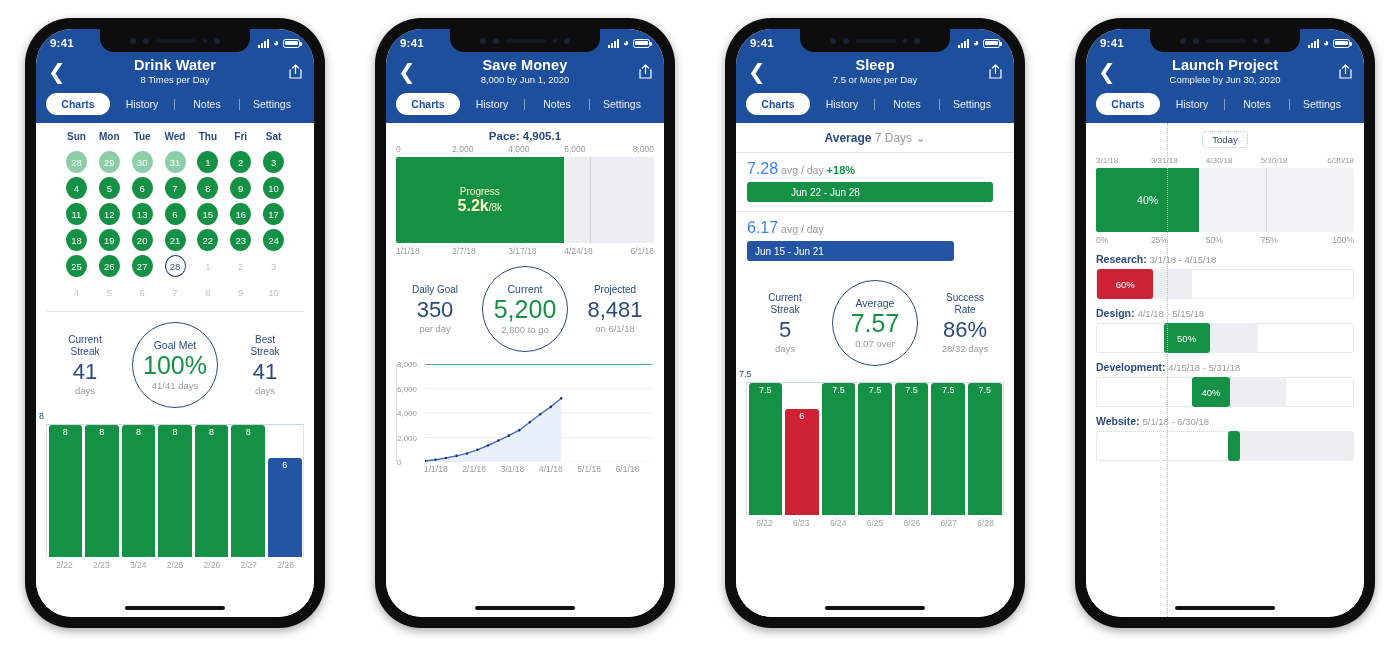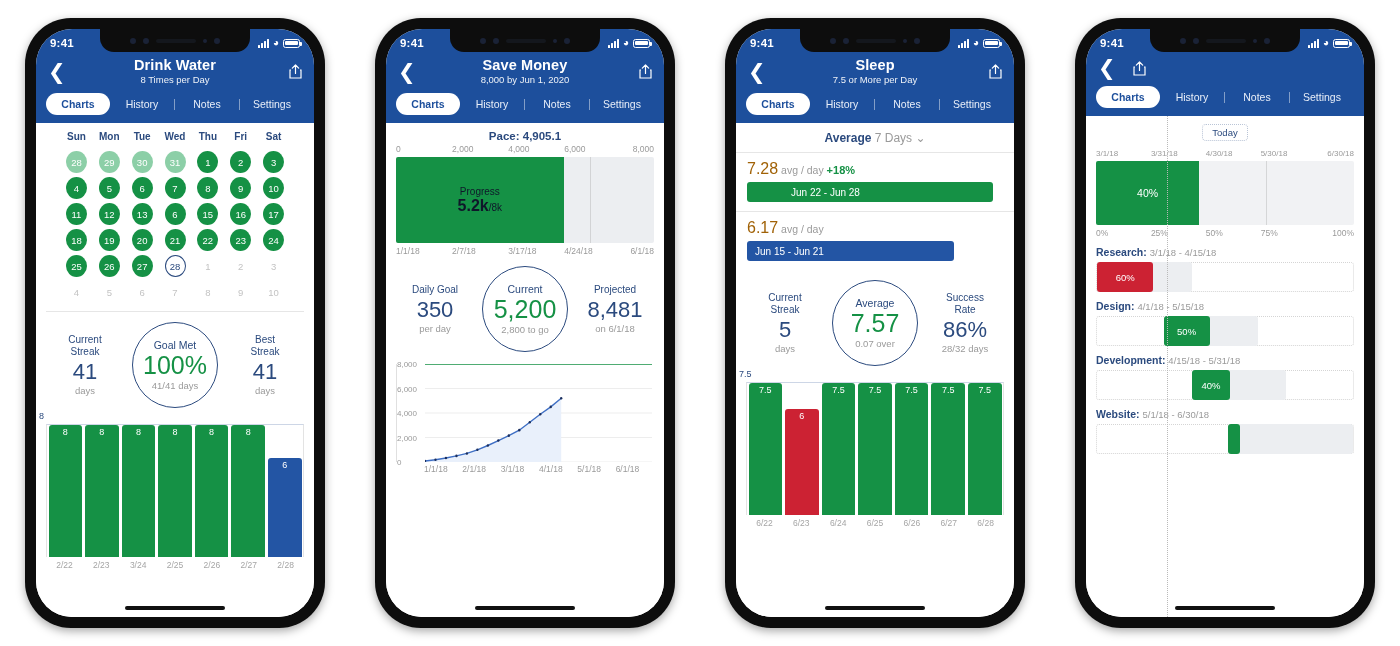--- a/index.html
+++ b/index.html
@@ -116,42 +116,42 @@
   .bc-labels { display: flex; padding-top: 3px; }
   .bc-labels span { flex: 1; text-align: center; font-size: 8.5px; color: #a5a5a5; }
 
   
   .pace { text-align: center; font-size: 11.5px; color: #2b4a7e; font-weight: bold; padding: 7px 0 2px; }
   .axis-top { display: flex; padding: 0 10px; }
   .axis-top span { flex: 1; font-size: 8.5px; color: #9a9a9a; }
   .axis-top span:first-child { text-align: left; }
   .axis-top span:last-child { text-align: right; flex: .6; }
   .prog-wrap { margin: 3px 10px 0; height: 86px; background: #eceef1; position: relative; border-radius: 2px; overflow: hidden; }
-  .prog-fill { position: absolute; left: 0; top: 0; bottom: 0; background: #159145; display: flex; flex-direction: column; align-items: center; justify-content: center; color: #0f172a; }
+  .prog-fill { position: absolute; left: 0; top: 0; bottom: 0; background: #159145; display: flex; flex-direction: column; align-items: center; justify-content: center; color: #fef9c3; }
   .prog-lbl { font-size: 10px; }
   .prog-val { font-size: 16px; font-weight: bold; }
   .prog-val small { font-size: 10px; font-weight: normal; }
   .gridv { position: absolute; top: 0; bottom: 0; width: 1px; background: rgba(150,150,150,.3); }
   .axis-bot { display: flex; padding: 3px 10px 0; }
   .axis-bot span { flex: 1; font-size: 8.5px; color: #9a9a9a; }
   .axis-bot span:last-child { text-align: right; flex: .6; }
 
   .linechart { padding: 4px 10px 2px; position: relative; }
   .lc-box { position: relative; height: 98px; border-left: 1px solid #e0e0e0; }
   .lc-ylabels { position: absolute; left: 0; top: 0; bottom: 0; width: 26px; }
   .lc-ylabels span { position: absolute; font-size: 8px; color: #9a9a9a; transform: translateY(-50%); }
   .lc-labels { display: flex; padding: 2px 0 0 28px; }
   .lc-labels span { flex: 1; font-size: 8.5px; color: #9a9a9a; text-align: left; }
 
   
   .avgsel { text-align: center; font-size: 12px; color: #9a9a9a; padding: 8px 0 7px; }
   .avgsel b { color: #2b4a7e; font-weight: bold; }
   .avgrow { padding: 7px 11px 9px; border-top: 1px solid #e6e6e6; }
   .avgline { font-size: 10.5px; color: #9a9a9a; margin-bottom: 4px; }
-  .avgline b { font-size: 16px; color: #a16207; font-weight: normal; }
+  .avgline b { font-size: 16px; color: #3b82f6; font-weight: normal; }
   .avgline .pct { color: #159145; font-weight: bold; font-size: 11px; }
   .avgbar { height: 20px; border-radius: 3px; display: flex; align-items: center; color: #fff; font-size: 10px; padding-left: 8px; }
   .avgbar.g { background: #159145; padding-left: 44px; }
   .avgbar.b { background: #2355a4; }
 
   
   .today-chip { margin: 8px auto 0; width: 46px; text-align: center; font-size: 9.5px; color: #2b4a7e; border: 1px dotted #b9c4d6; border-radius: 4px; padding: 2px 0; background: #fff; position: relative; z-index: 3; }
   .gantt-head { display: flex; padding: 8px 10px 3px; }
   .gantt-head span { flex: 1; font-size: 8px; color: #9a9a9a; }
   .gantt-head span:last-child { text-align: right; flex: .7; }
@@ -729,20 +729,24 @@
                 <i></i>
               </span>
             <span class="wifi">◕</span>
             <span class="batt">
                 <i></i>
               </span>
           </span>
         </div>
         <div class="titlebar">
           <span class="back">❮</span>
+          <span class="title-wrap">
+            <div class="app-title">Launch Project</div>
+            <div class="app-sub">Complete by Jun 30, 2020</div>
+          </span>
           <span class="share">
             <svg width="13" height="15" viewBox="0 0 13 15">
                 <path d="M6.5 1 L3.3 4.2 M6.5 1 L9.7 4.2 M6.5 1 L6.5 9.5" stroke="#fff" stroke-width="1.2" fill="none" stroke-linecap="round"></path>
                 <path d="M2 6 L1 6 L1 14 L12 14 L12 6 L11 6" stroke="#fff" stroke-width="1.2" fill="none"></path>
               </svg>
           </span>
         </div>
         <div class="tabs">
           <span class="tab active">Charts</span>
           <span class="tab">History</span>

